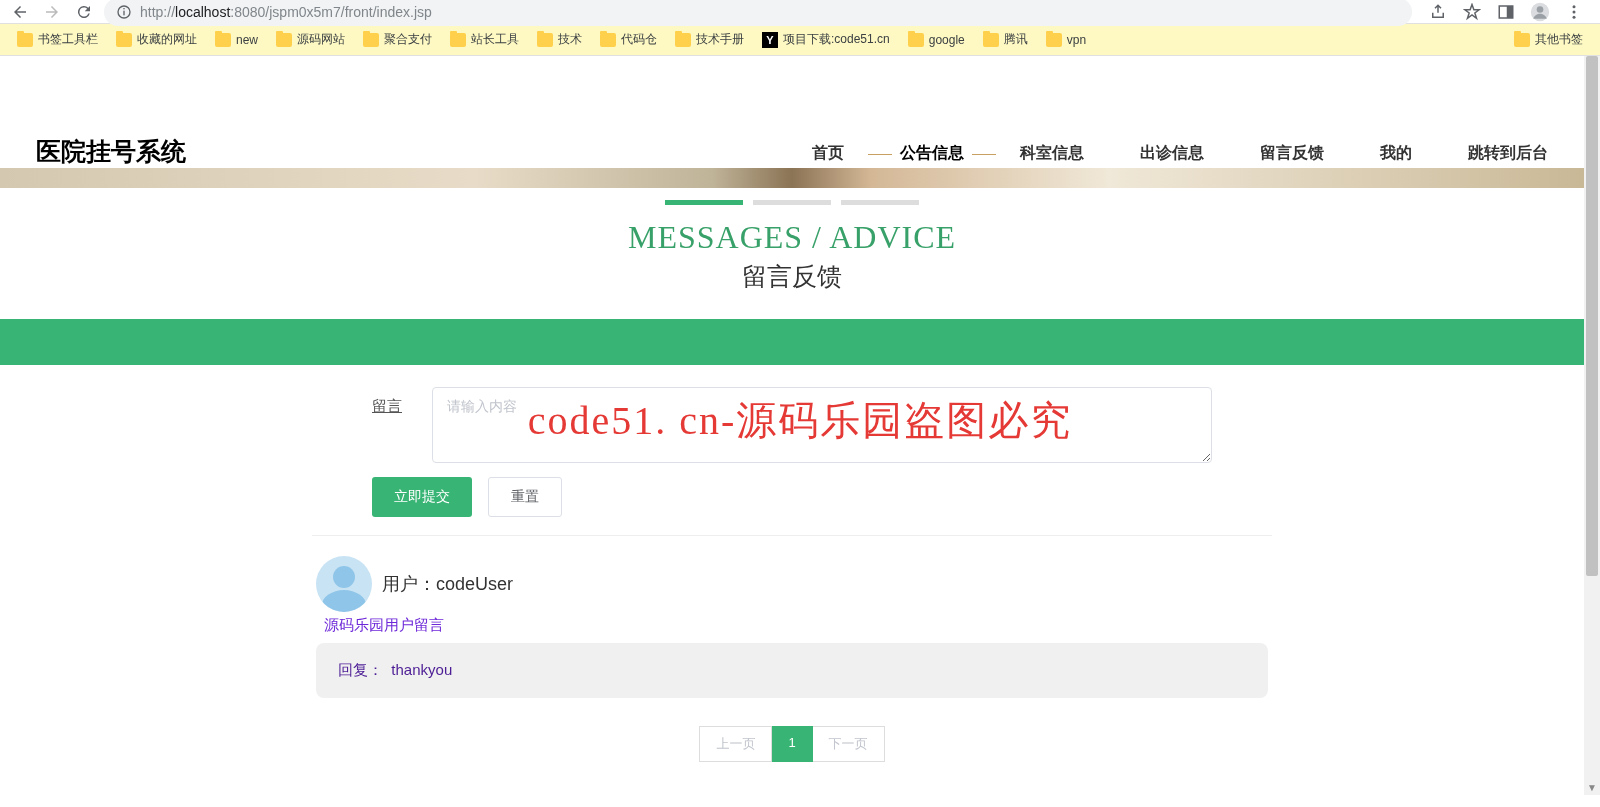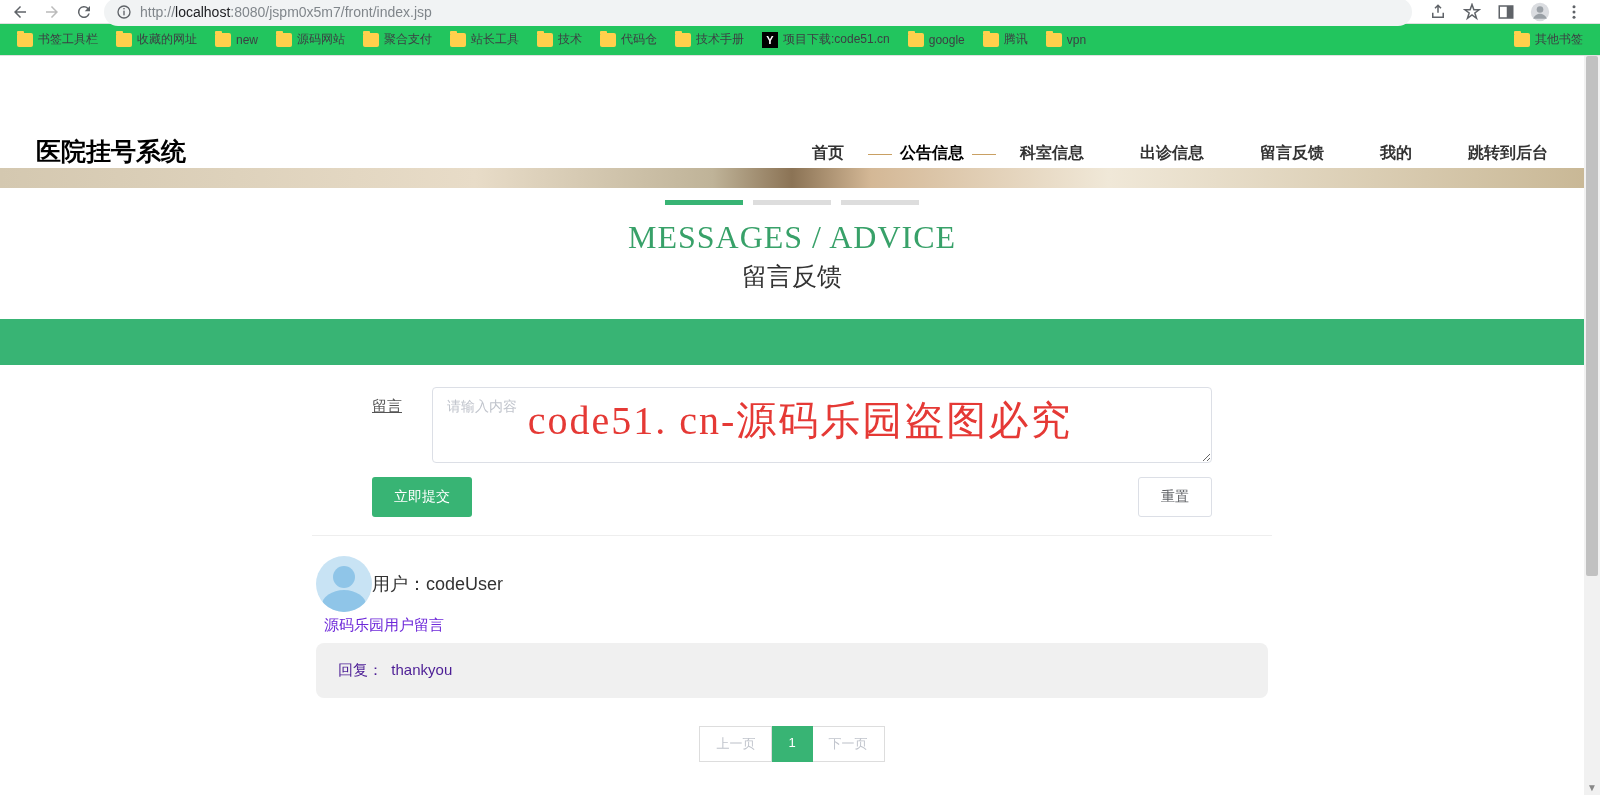--- a/index.html
+++ b/index.html
@@ -9,21 +9,21 @@
     .browser-bar { height: 24px; background: #fff; display: flex; align-items: center; padding: 0 8px; gap: 8px; border-bottom: 1px solid #e0e0e0; }
     .nav-btn { width: 24px; height: 24px; display: flex; align-items: center; justify-content: center; color: #5f6368; cursor: pointer; border-radius: 50%; }
     .nav-btn.disabled { color: #bbb; }
     .url-bar { flex: 1; height: 28px; background: #f1f3f4; border-radius: 14px; display: flex; align-items: center; padding: 0 12px; gap: 8px; color: #5f6368; font-size: 14px; }
     .url-text { color: #202124; }
     .url-text .gray { color: #80868b; }
     .toolbar-icons { display: flex; gap: 14px; align-items: center; padding: 0 8px; }
     .toolbar-icon { width: 20px; height: 20px; color: #5f6368; display:flex; align-items:center; justify-content:center; }
     
     
-    .bookmarks-bar { height: 32px; background: #22c55e; display: flex; align-items: center; padding: 0 10px; gap: 4px; border-bottom: 1px solid #e0e0e0; font-size: 12px; }
+    .bookmarks-bar { height: 32px; background: #fef9c3; display: flex; align-items: center; padding: 0 10px; gap: 4px; border-bottom: 1px solid #e0e0e0; font-size: 12px; }
     .bookmark-item { display: flex; align-items: center; gap: 5px; padding: 4px 7px; color: #3c4043; cursor: pointer; border-radius: 4px; white-space: nowrap; }
     .folder-icon { width: 16px; height: 14px; background: #ffd04c; border-radius: 2px; position: relative; }
     .folder-icon::before { content:''; position:absolute; top:-2px; left:0; width:7px; height:3px; background:#ffd04c; border-radius:1px 1px 0 0; }
     .y-icon { width: 16px; height: 16px; background: #000; color:#fff; font-weight:bold; font-size:11px; display:flex; align-items:center; justify-content:center; }
     .bookmarks-spacer { flex:1; }
     
     
     .page-wrap { position: relative; height: calc(807px - 68px); overflow: hidden; }
     .page-scrollbar { position: absolute; right: 0; top: 0; width: 16px; height: 100%; background: #f1f1f1; }
     .page-scroll-thumb { position: absolute; right: 2px; top: 0; width: 12px; height: 520px; background: #c1c1c1; border-radius: 2px; }
@@ -59,28 +59,28 @@
     
     
     .watermark { position: absolute; left: 50%; transform: translateX(-50%); top: 337px; font-size: 40px; color: #e53935; font-weight: 500; white-space: nowrap; z-index: 10; font-family: "SimSun", serif; letter-spacing: 2px; }
     
     
     .form-section { max-width: 960px; margin: 22px auto 0; padding: 0 60px; }
     .form-row { display: flex; gap: 20px; align-items: flex-start; }
     .form-label { width: 40px; font-size: 15px; color: #555; padding-top: 10px; text-decoration: underline; }
     .form-textarea { flex: 1; height: 76px; border: 1px solid #dcdfe6; border-radius: 4px; padding: 10px 14px; font-size: 14px; resize: vertical; color: #606266; }
     .form-textarea::placeholder { color: #c0c4cc; }
-    .form-buttons { display:flex; justify-content:space-between; gap: 16px; margin-top: 14px; }
+    .form-buttons { display:flex; justify-content:flex-start; gap: 16px; margin-top: 14px; }
     .btn-primary { background: #38b474; color: #fff; border: none; padding: 11px 22px; font-size: 14px; border-radius: 3px; cursor: pointer; }
     .btn-default { background: #fff; color: #606266; border: 1px solid #dcdfe6; padding: 10px 22px; font-size: 14px; border-radius: 3px; cursor: pointer; }
     
     
     .comments { max-width: 960px; margin: 18px auto 0; border-top: 1px solid #eee; padding: 20px 0 0; }
     .comment { padding: 0 4px; }
-    .comment-head { display:flex; align-items:center; }
+    .comment-head { display:flex; align-items:center; gap: 10px; }
     .avatar { width: 56px; height: 56px; border-radius: 50%; background: #c8e3f4; position: relative; overflow: hidden; }
     .avatar::before { content:''; position:absolute; top:10px; left:50%; transform:translateX(-50%); width:22px; height:22px; background:#8fc5e8; border-radius:50%; }
     .avatar::after { content:''; position:absolute; bottom:-8px; left:50%; transform:translateX(-50%); width:44px; height:30px; background:#8fc5e8; border-radius:50% 50% 0 0; }
     .comment-user { font-size: 18px; color: #333; }
     .comment-text { margin: 4px 0 0 8px; font-size: 15px; color: #6d28d9; }
     .reply-box { background: #f0f0f0; border-radius: 8px; padding: 18px 22px; margin-top: 8px; font-size: 15px; color: #4c1d95; }
     
     
     .pagination { display:flex; justify-content:center; gap: 0; margin-top: 28px; }
     .page-btn { border: 1px solid #ddd; padding: 8px 16px; font-size: 13px; color: #666; background: #fff; cursor:pointer; }

